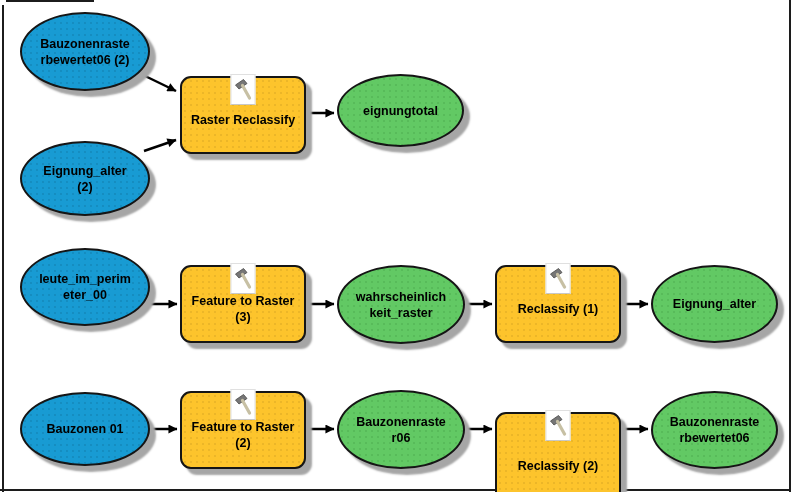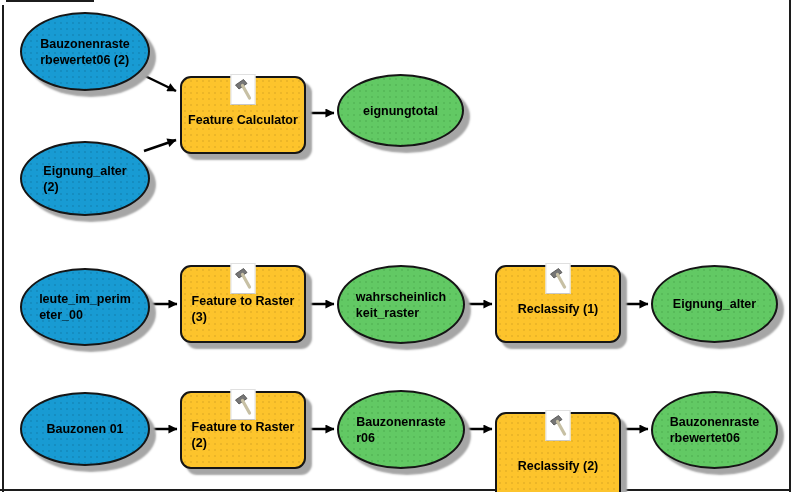--- a/index.html
+++ b/index.html
@@ -4,21 +4,21 @@
 <style>
   html,body{margin:0;padding:0;background:#fff;}
   #canvas{
     position:relative;width:800px;height:492px;background:#ffffff;overflow:hidden;
     font-family:"Liberation Sans","DejaVu Sans",sans-serif;font-weight:bold;
     font-size:12.5px;color:#000;
   }
   .frame{position:absolute;background:#1c1c1c;}
   .node{
     position:absolute;box-sizing:border-box;display:flex;align-items:center;justify-content:center;
-    border:2px solid #151515;box-shadow:6px 6px 2px #a6a6a6;
+    text-align:center;border:2px solid #151515;box-shadow:6px 6px 2px #a6a6a6;
     background-size:6px 6px;
   }
   .ellipse{border-radius:50%;}
   .input{background-color:#189bd3;background-image:radial-gradient(rgba(0,40,60,.12) .8px,transparent 1.2px);}
   .output{background-color:#62c964;background-image:radial-gradient(rgba(0,60,0,.10) .8px,transparent 1.2px);}
   .tool{
     border-radius:11px;background-color:#fdc42c;padding-top:9px;
     background-image:radial-gradient(rgba(90,60,0,.10) .8px,transparent 1.2px);
   }
   .lbl{white-space:pre-line;line-height:16px;padding:0 4px;}
@@ -71,28 +71,28 @@
 (2)</span>
   </div>
 
   <div class="node tool" style="left:180px;top:76px;width:126px;height:78px">
     <span class="hammer">
       <svg width="19" height="24" viewBox="0 0 19 24">
         <path d="M2 7 L10 1.5 L13.5 5.5 L5.5 11 Z" fill="#767676" stroke="#474747" stroke-width="0.8"></path>
         <path d="M9 7.5 L16 20" stroke="#c7c0a4" stroke-width="3.2" stroke-linecap="round"></path>
       </svg>
     </span>
-    <span class="lbl">Feature Calculator</span>
+    <span class="lbl">Raster Reclassify</span>
   </div>
 
   <div class="node ellipse output" style="left:337px;top:74px;width:127px;height:73px">
     <span class="lbl">eignungtotal</span>
   </div>
 
-  <div class="node ellipse input" style="left:20px;top:268px;width:130px;height:78px">
+  <div class="node ellipse input" style="left:20px;top:248px;width:130px;height:78px">
     <span class="lbl">leute_im_perim
 eter_00</span>
   </div>
 
   <div class="node tool" style="left:180px;top:265px;width:126px;height:78px">
     <span class="hammer">
       <svg width="19" height="24" viewBox="0 0 19 24">
         <path d="M2 7 L10 1.5 L13.5 5.5 L5.5 11 Z" fill="#767676" stroke="#474747" stroke-width="0.8"></path>
         <path d="M9 7.5 L16 20" stroke="#c7c0a4" stroke-width="3.2" stroke-linecap="round"></path>
       </svg>

